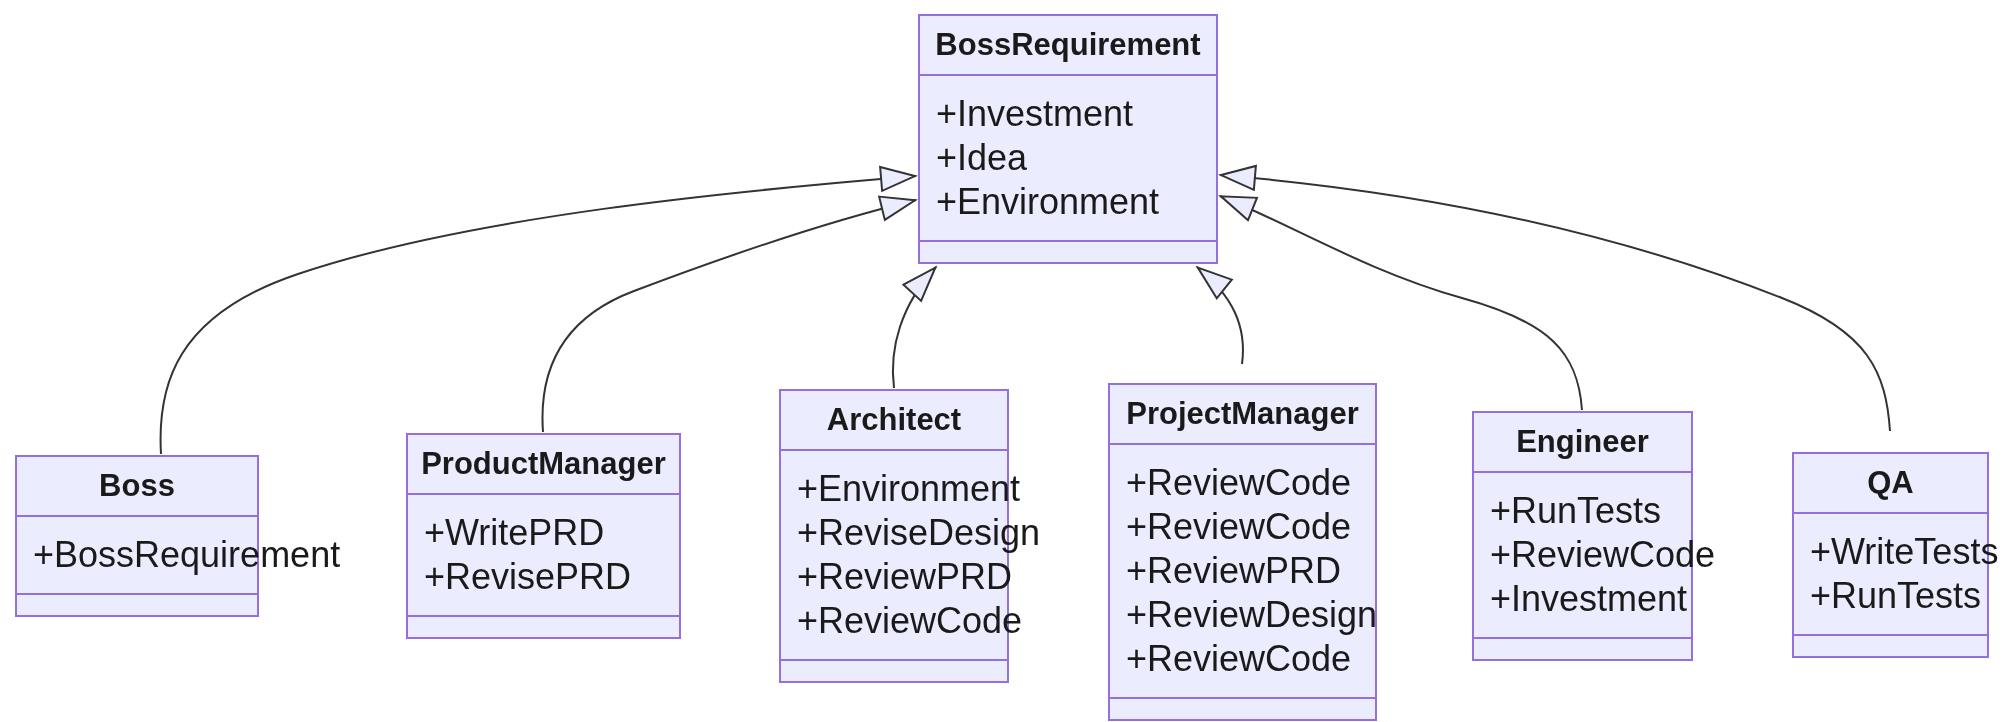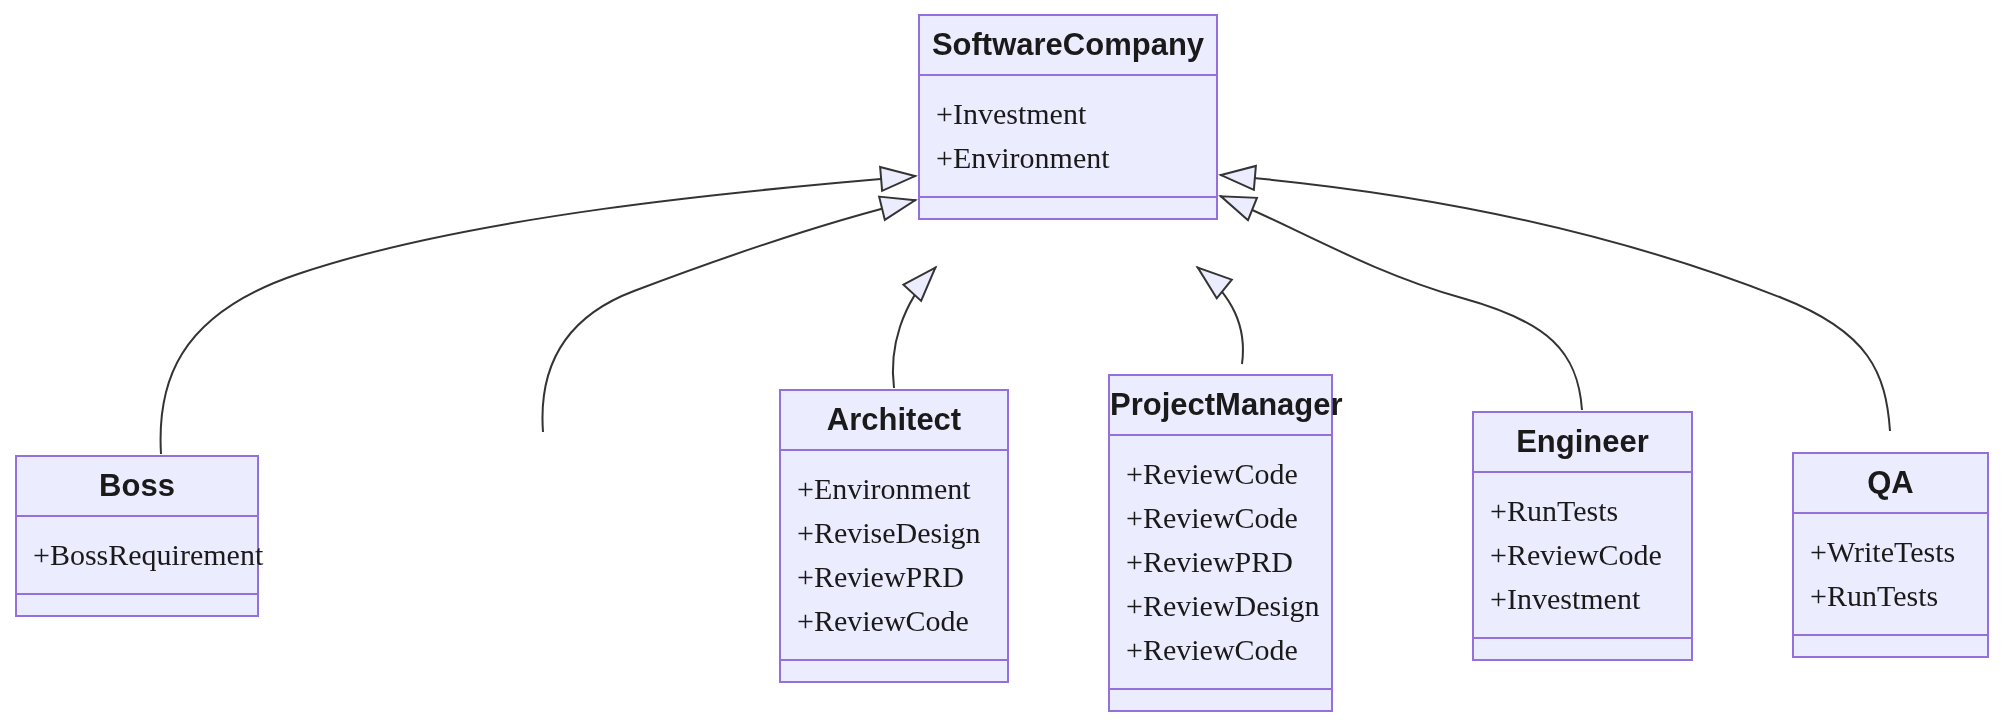--- a/index.html
+++ b/index.html
@@ -33,23 +33,22 @@
     font-weight:bold;
     font-size:31px;
     border-bottom:2px solid var(--node-border);
     white-space:nowrap;
   }
   .uml-members{
     padding:16px 6px 16px 16px;
   }
   .uml-members .member{
     height:44px;line-height:44px;
-    font-size:30px;
+    font-size:36px;
     white-space:nowrap;
-    font-family:Liberation Serif, serif;
   }
   .uml-methods{
     height:20px;
     border-top:2px solid var(--node-border);
   }
 </style>
 </head>
 <body>
 
 <div class="canvas">
@@ -62,49 +61,58 @@
     </defs>
     <path class="edge" marker-end="url(#tri)" d="M 161 454 C 157 385, 176 315, 298 274 C 470 216, 735 191, 916 176"></path>
     <path class="edge" marker-end="url(#tri)" d="M 543 432 C 539 376, 557 320, 634 291 C 737 252, 838 219, 916 200"></path>
     <path class="edge" marker-end="url(#tri)" d="M 894 388 C 889 348, 901 305, 936 267"></path>
     <path class="edge" marker-end="url(#tri)" d="M 1242 364 C 1247 327, 1233 296, 1197 267"></path>
     <path class="edge" marker-end="url(#tri)" d="M 1582 410 C 1578 352, 1549 322, 1462 298 C 1366 271, 1290 224, 1220 196"></path>
     <path class="edge" marker-end="url(#tri)" d="M 1890 431 C 1886 373, 1869 332, 1782 298 C 1610 230, 1424 192, 1220 175"></path>
   </svg>
 
   <div class="uml-class" style="left:918px;top:14px;width:300px;">
-    <div class="uml-title">SoftwareCompany</div>
+    <div class="uml-title">BossRequirement</div>
     <div class="uml-members">
         <div class="member">+Investment</div>
+        <div class="member">+Idea</div>
         <div class="member">+Environment</div>
       </div>
     <div class="uml-methods"></div>
   </div>
 
   <div class="uml-class" style="left:15px;top:455px;width:244px;">
     <div class="uml-title">Boss</div>
     <div class="uml-members">
         <div class="member">+BossRequirement</div>
       </div>
     <div class="uml-methods"></div>
   </div>
 
+  <div class="uml-class" style="left:406px;top:433px;width:275px;">
+    <div class="uml-title">ProductManager</div>
+    <div class="uml-members">
+        <div class="member">+WritePRD</div>
+        <div class="member">+RevisePRD</div>
+      </div>
+    <div class="uml-methods"></div>
+  </div>
 
   <div class="uml-class" style="left:779px;top:389px;width:230px;">
     <div class="uml-title">Architect</div>
     <div class="uml-members">
         <div class="member">+Environment</div>
         <div class="member">+ReviseDesign</div>
         <div class="member">+ReviewPRD</div>
         <div class="member">+ReviewCode</div>
       </div>
     <div class="uml-methods"></div>
   </div>
 
-  <div class="uml-class" style="left:1108px;top:374px;width:225px;">
+  <div class="uml-class" style="left:1108px;top:383px;width:269px;">
     <div class="uml-title">ProjectManager</div>
     <div class="uml-members">
         <div class="member">+ReviewCode</div>
         <div class="member">+ReviewCode</div>
         <div class="member">+ReviewPRD</div>
         <div class="member">+ReviewDesign</div>
         <div class="member">+ReviewCode</div>
       </div>
     <div class="uml-methods"></div>
   </div>

